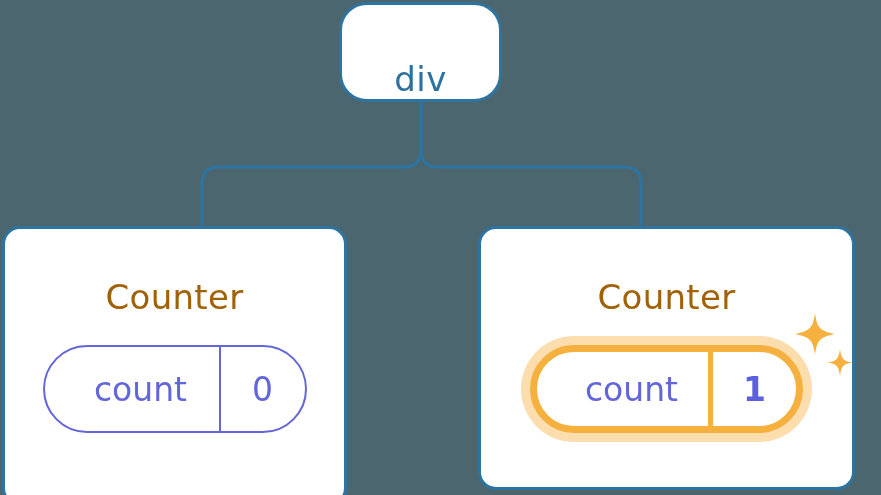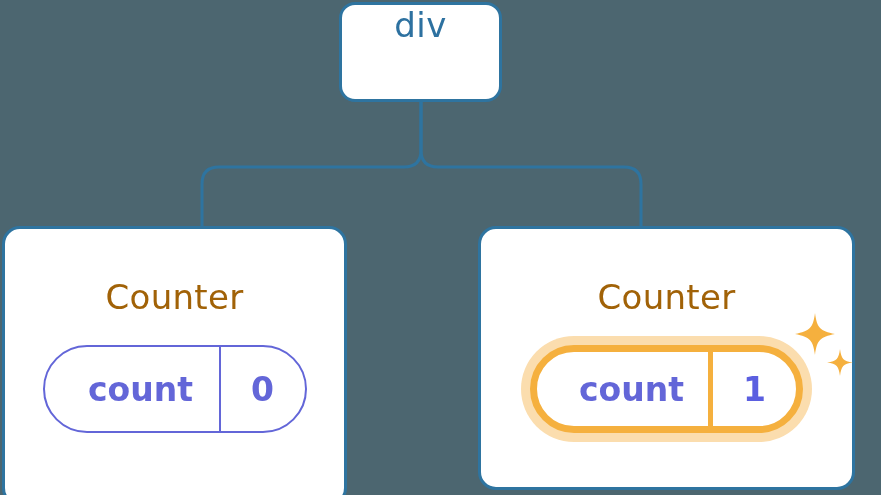--- a/index.html
+++ b/index.html
@@ -37,23 +37,23 @@
     border-radius: 14px;
     box-sizing: border-box;
   }
 
   
   #node-div {
     left: 339px;
     top: 2px;
     width: 163px;
     height: 100px;
-    border-radius: 16px;
+    border-radius: 28px;
     display: flex;
-    align-items: flex-start;
+    align-items: flex-end;
     justify-content: center;
   }
   #node-div .node-title {
     font-size: 34px;
     color: #2d71a0;
     letter-spacing: 0.5px;
   }
 
   
   .component-card {
@@ -103,21 +103,20 @@
     background: transparent;
   }
   .pill .pill-key,
   .pill .pill-val {
     display: flex;
     align-items: center;
     justify-content: center;
     font-size: 33px;
     color: #6366d8;
     box-sizing: border-box;
-    font-weight: bold;
   }
   .pill .pill-key {
     width: 174px;
     padding-left: 18px;
   }
   .pill .pill-val {
     width: 86px;
     border-left: 2px solid #6366d8;
   }
 

